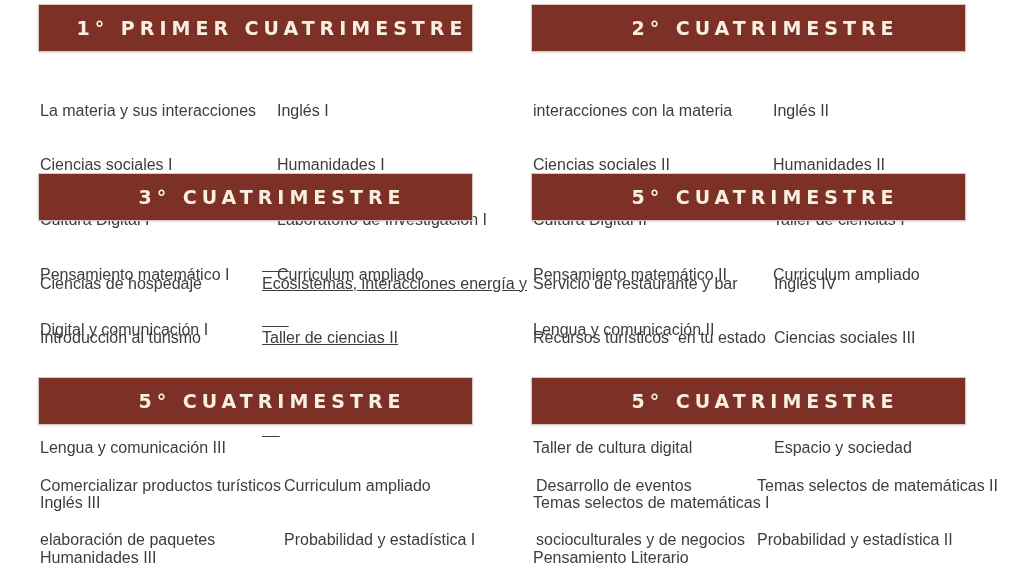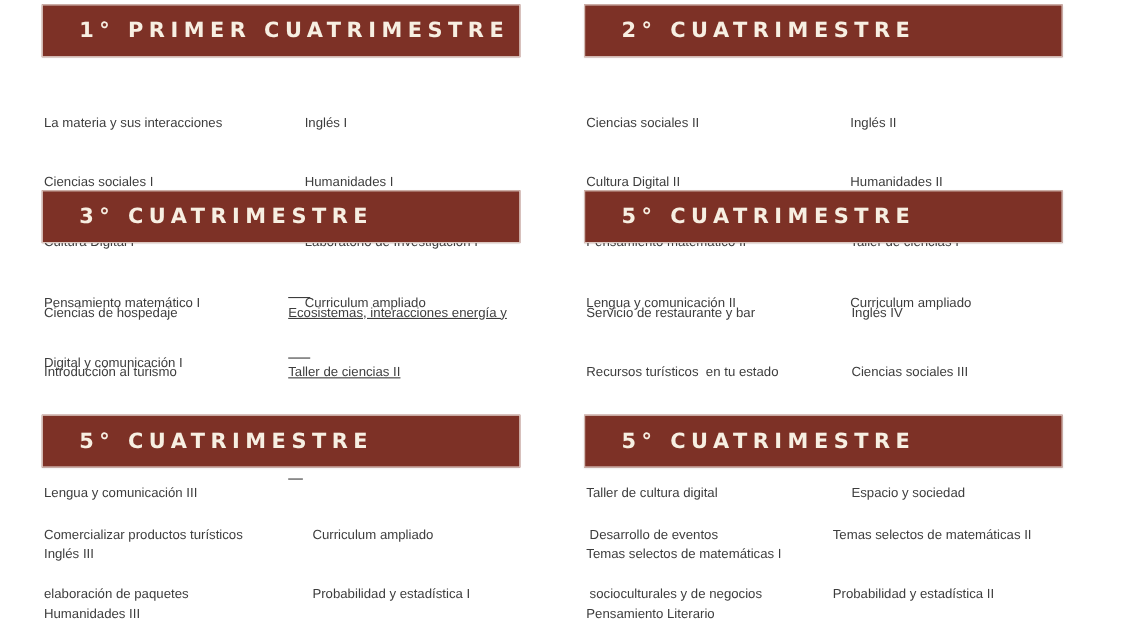--- a/index.html
+++ b/index.html
@@ -21,33 +21,34 @@
 
   .banner {
     height: 48px;
     width: 100%;
     background: var(--banner-bg, #7d3126);
     border: 1px solid var(--banner-border, #dcc8c1);
     box-shadow: 0 1px 2px rgba(0,0,0,0.12);
     display: flex;
     align-items: center;
     padding-left: 33px;
+    justify-content: center;
   }
   .banner-title {
     font-family: "DejaVu Sans", sans-serif;
     font-weight: bold;
     font-size: 19px;
     letter-spacing: 5px;
     color: var(--banner-text, #f7efe2);
     white-space: nowrap;
   }
 
   .col {
     position: absolute;
-    font-size: 12px;
+    font-size: 16px;
     line-height: 18.3px;
     color: var(--body-text, #3d3d3d);
     white-space: pre;
   }
   .row1 .col { top: 61px; }
   .row2 .col { top: 65px; }
   .row3 .col { top: 63px; }
   .col-a { left: 2px; }
   .s1 .col-b { left: 239px; }
   .s2 .col-b { left: 242px; }
@@ -79,20 +80,21 @@
       <div>Laboratorio de Investigación I</div>
       <div>Curriculum ampliado</div>
     </div>
   </section>
 
   <section class="sec right row1 s2">
     <div class="banner">
       <span class="banner-title">2° CUATRIMESTRE</span>
     </div>
     <div class="col col-a">
+      <div>interacciones con la materia</div>
       <div>Ciencias sociales II</div>
       <div>Cultura Digital II</div>
       <div>Pensamiento matemático II</div>
       <div>Lengua y comunicación II</div>
     </div>
     <div class="col col-b">
       <div>Inglés II</div>
       <div>Humanidades II</div>
       <div>Taller de ciencias I</div>
       <div>Curriculum ampliado</div>

